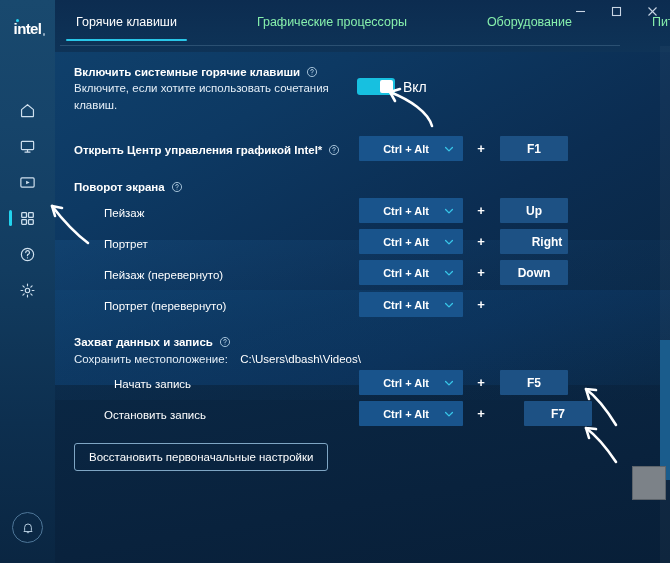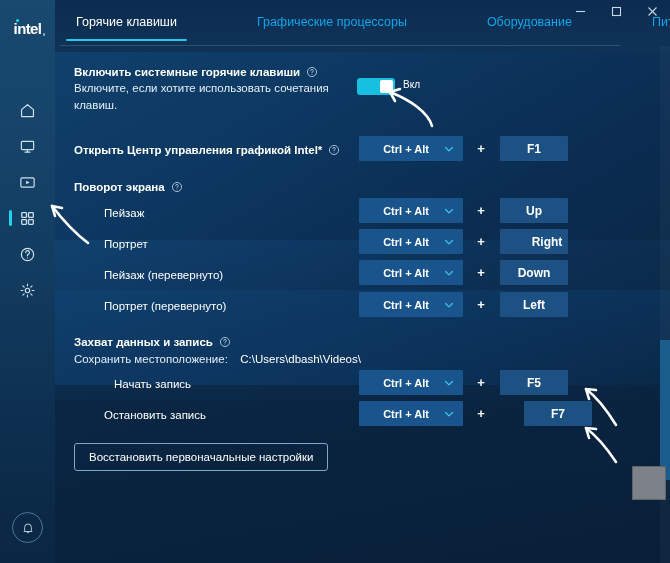--- a/index.html
+++ b/index.html
@@ -112,21 +112,21 @@
   
   .tabs {
     position: absolute; left: 60px; top: 14px;
     height: 34px; display: flex; align-items: flex-start;
     z-index: 25;
     gap: 48px;
   }
   .tab {
     position: relative;
     padding: 0 16px 11px 16px;
-    font-size: 12.5px; color: #0ea5e9; white-space: nowrap;
+    font-size: 12.5px; color: #86efac; white-space: nowrap;
     line-height: 16px;
   }
   .tab.active { color: #ffffff; }
   .tab.active::after {
     content: ""; position: absolute;
     left: 6px; right: 6px; bottom: 0; height: 2.5px;
     background: #29c7e8; border-radius: 2px;
   }
   .tab-underline {
     position: absolute; left: 60px; top: 45px; width: 560px; height: 1px;
@@ -160,21 +160,21 @@
   .toggle {
     position: absolute;
     width: 38px; height: 17px; border-radius: 3px;
     background: #17c0e0; display: flex; align-items: center;
     justify-content: flex-end; padding: 2px;
   }
   .toggle .knob {
     width: 13px; height: 13px; border-radius: 2px; background: #ffffff;
   }
   .toggle-label {
-    position: absolute; font-size: 10px; color: #ffffff;
+    position: absolute; font-size: 14px; color: #ffffff;
   }
 
   
   .dropdown {
     position: absolute;
     width: 104px; height: 25px;
     background: #19548c;
     display: flex; align-items: center;
     padding: 0 8px 0 0;
     border-radius: 1px;
@@ -447,23 +447,20 @@
     <div class="lbl-item row" style="left:49px; top:252px;">Портрет (перевернуто)</div>
     <div class="dropdown" style="left:304px; top:246px;">
       <span class="dd-text">Ctrl + Alt</span>
       <span class="dd-caret">
           <svg width="12" height="12" viewBox="0 0 14 14" fill="none" stroke="currentColor" stroke-width="1.5" stroke-linecap="round" stroke-linejoin="round">
             <path d="M3 5.2 7 9.2 11 5.2"></path>
           </svg>
         </span>
     </div>
     <div class="plus" style="left:421px; top:246px;">+</div>
-    <div class="keybtn" style="left:445px; top:246px;">
-      <span>Left</span>
-    </div>
 
     <div class="row" style="left:19px; top:286px; width:330px;">
       <span class="lbl-strong">Захват данных и запись</span><span class="help-ic">
           <svg width="12" height="12" viewBox="0 0 20 20" fill="none" stroke="currentColor" stroke-width="1.4">
             <circle cx="10" cy="10" r="7.6"></circle>
             <path d="M7.9 7.8a2.15 2.15 0 1 1 2.9 2.05c-.55.2-.85.6-.85 1.15v.4" stroke-linecap="round"></path>
             <circle cx="10" cy="13.7" r="0.7" fill="currentColor" stroke="none"></circle>
           </svg>
         </span>
     </div>

